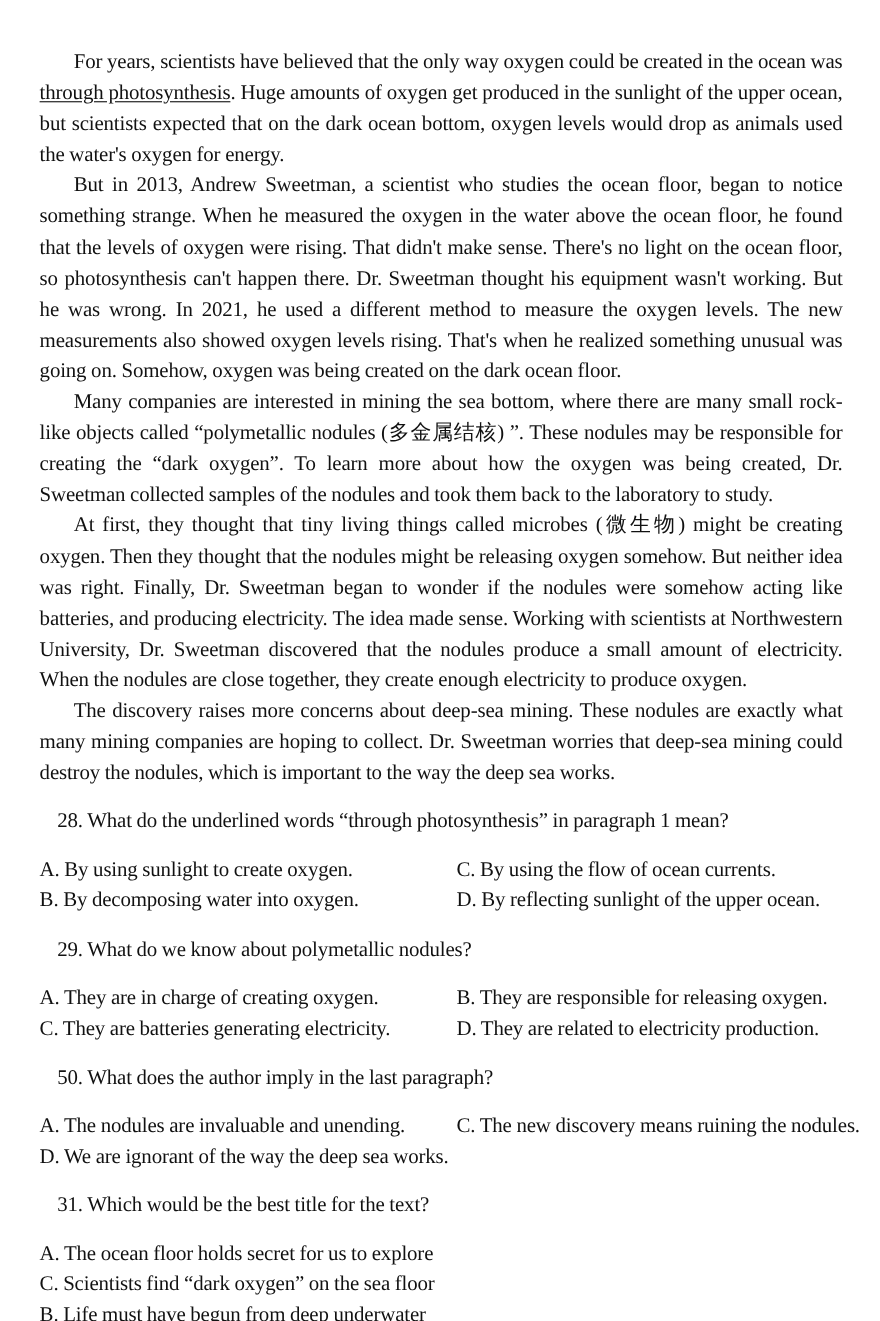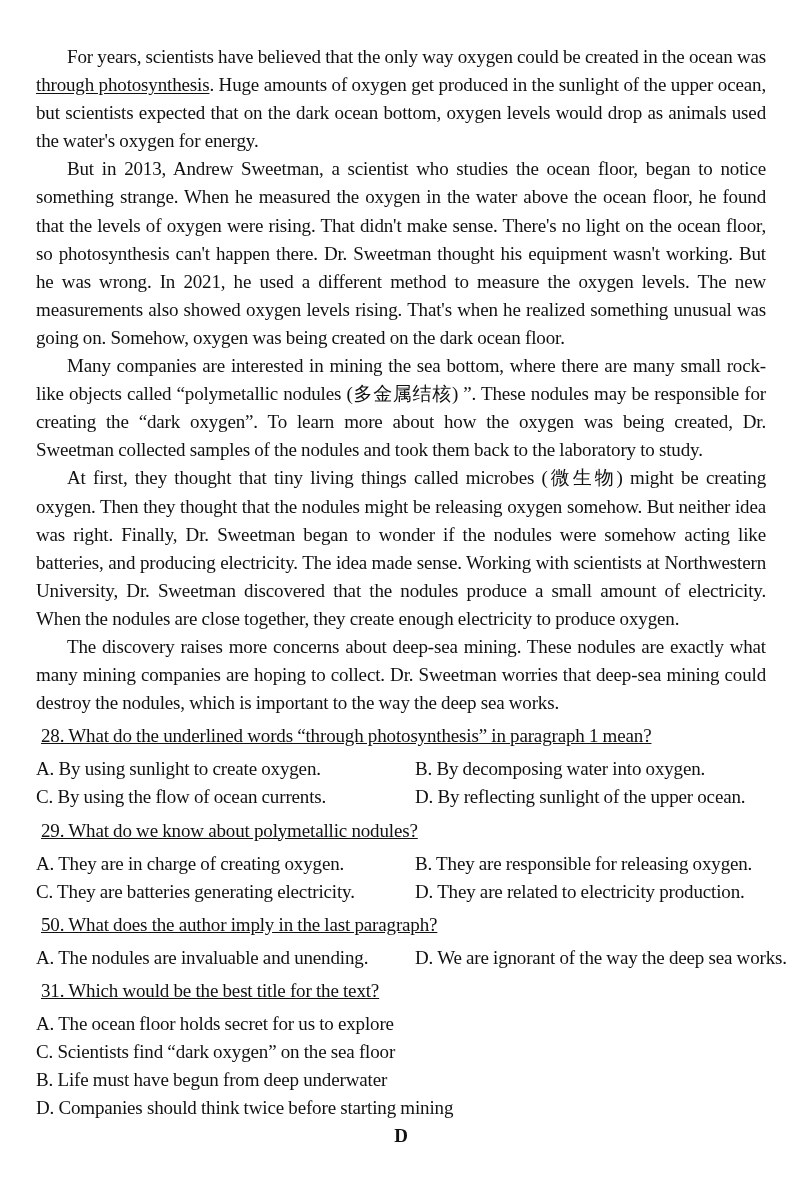--- a/index.html
+++ b/index.html
@@ -29,22 +29,21 @@
       margin: 0;
       text-indent: 31px;
       text-align: justify;
       text-align-last: left;
     }
     .para .u {
       text-decoration: underline;
       text-underline-offset: 2px;
     }
     .q {
-      margin: 5px;
-      text-decoration: underline;
+      margin: 16px;
     }
     .opts {
       display: grid;
       grid-template-columns: 379px 351px;
     }
     .opts-single {
       display: block;
     }
     .opt {
       margin: 0;
@@ -69,40 +68,41 @@
   <p class="para">Many companies are interested in mining the sea bottom, where there are many small rock-like objects called “polymetallic nodules (多金属结核) ”. These nodules may be responsible for creating the “dark oxygen”. To learn more about how the oxygen was being created, Dr. Sweetman collected samples of the nodules and took them back to the laboratory to study.</p>
 
   <p class="para">At first, they thought that tiny living things called microbes (微生物) might be creating oxygen. Then they thought that the nodules might be releasing oxygen somehow. But neither idea was right. Finally, Dr. Sweetman began to wonder if the nodules were somehow acting like batteries, and producing electricity. The idea made sense. Working with scientists at Northwestern University, Dr. Sweetman discovered that the nodules produce a small amount of electricity. When the nodules are close together, they create enough electricity to produce oxygen.</p>
 
   <p class="para">The discovery raises more concerns about deep-sea mining. These nodules are exactly what many mining companies are hoping to collect. Dr. Sweetman worries that deep-sea mining could destroy the nodules, which is important to the way the deep sea works.</p>
 
   <div>
     <p class="q">28. What do the underlined words “through photosynthesis” in paragraph 1 mean?</p>
     <div class="opts">
       <p class="opt">A. By using sunlight to create oxygen.</p>
+      <p class="opt">C. By using the flow of ocean currents.</p>
       <p class="opt">B. By decomposing water into oxygen.</p>
-      <p class="opt">C. By using the flow of ocean currents.</p>
       <p class="opt">D. By reflecting sunlight of the upper ocean.</p>
     </div>
   </div>
 
   <div>
     <p class="q">29. What do we know about polymetallic nodules?</p>
     <div class="opts">
       <p class="opt">A. They are in charge of creating oxygen.</p>
       <p class="opt">B. They are responsible for releasing oxygen.</p>
       <p class="opt">C. They are batteries generating electricity.</p>
       <p class="opt">D. They are related to electricity production.</p>
     </div>
   </div>
 
   <div>
     <p class="q">50. What does the author imply in the last paragraph?</p>
     <div class="opts">
       <p class="opt">A. The nodules are invaluable and unending.</p>
+      <p class="opt">C. The new discovery means ruining the nodules.</p>
       <p class="opt">D. We are ignorant of the way the deep sea works.</p>
     </div>
   </div>
 
   <div>
     <p class="q">31. Which would be the best title for the text?</p>
     <div class="opts-single">
       <p class="opt">A. The ocean floor holds secret for us to explore</p>
       <p class="opt">C. Scientists find “dark oxygen” on the sea floor</p>
       <p class="opt">B. Life must have begun from deep underwater</p>

